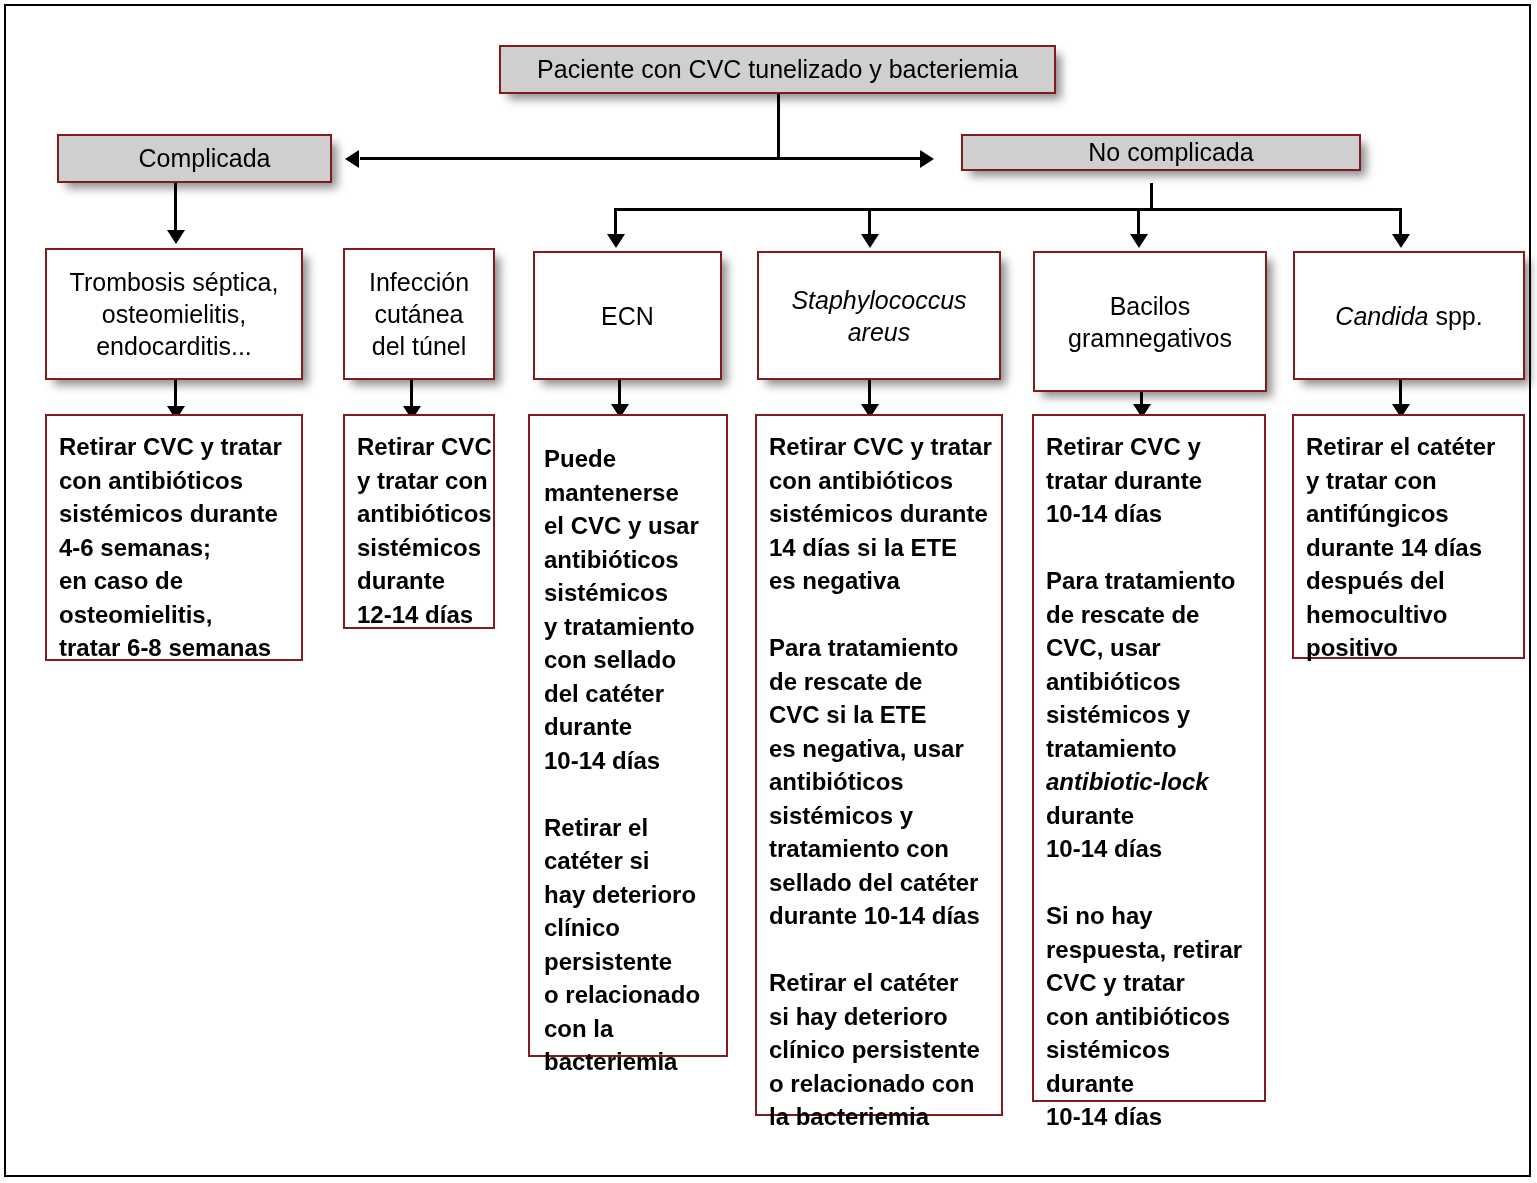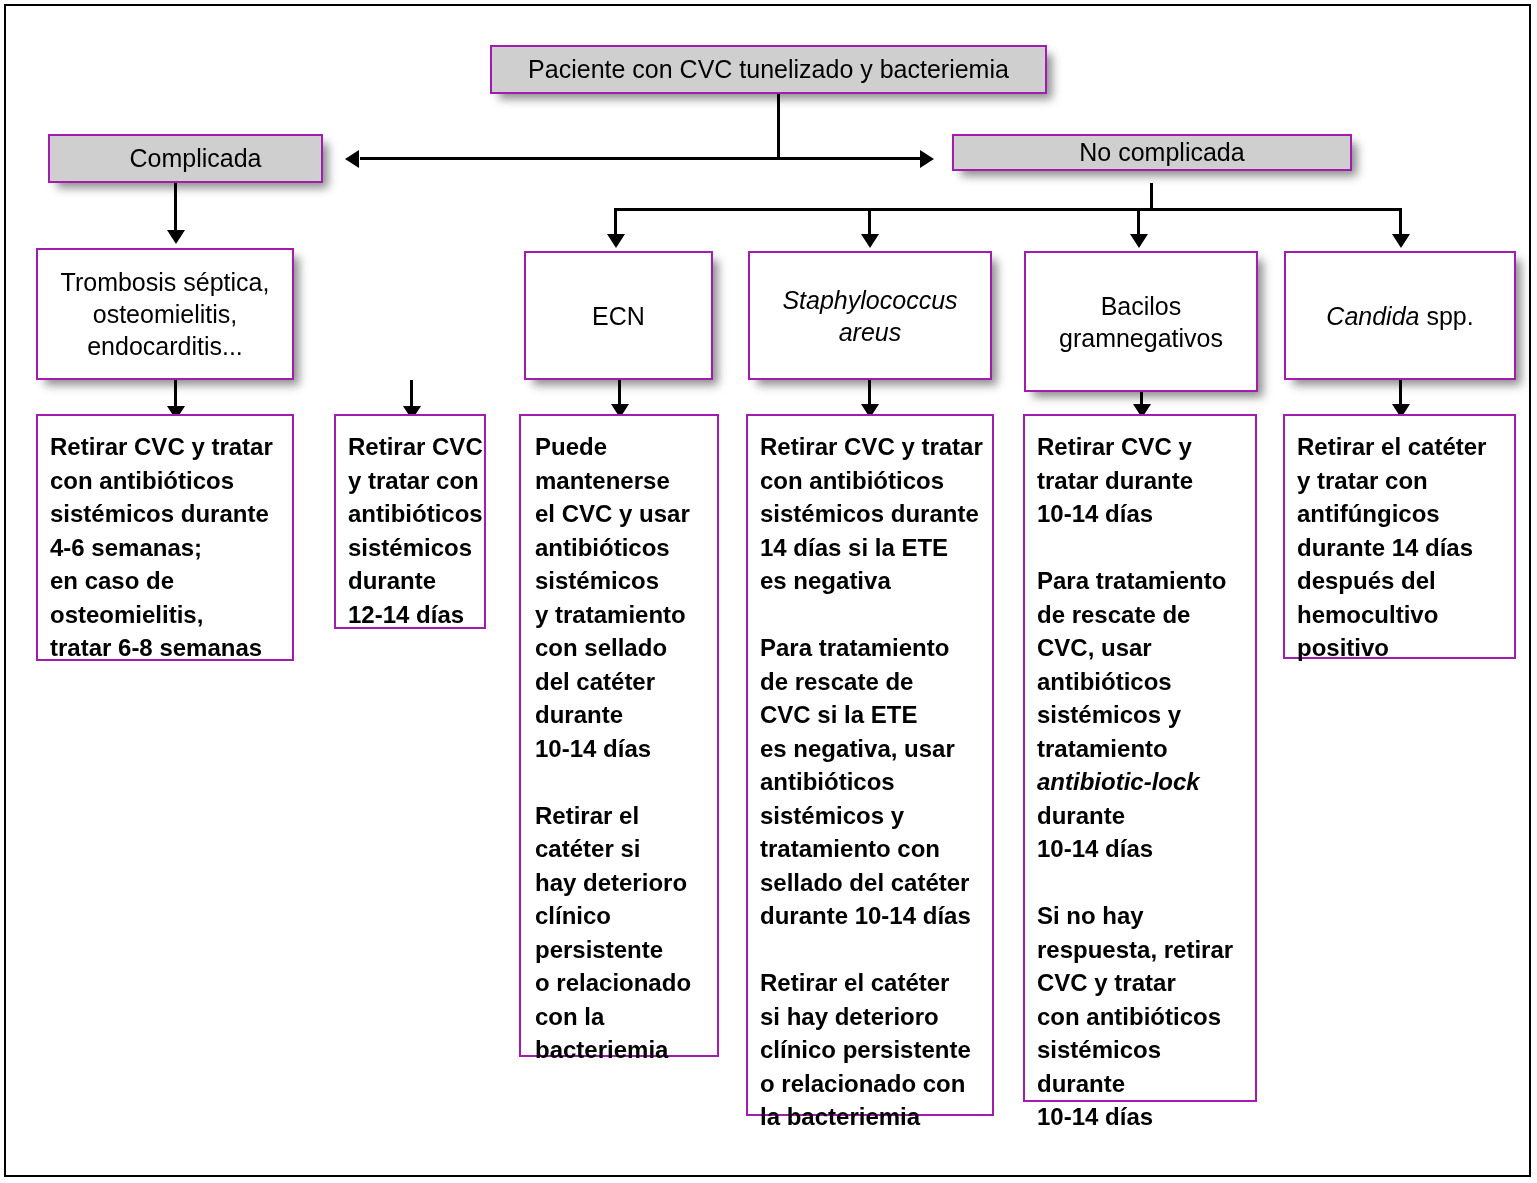--- a/index.html
+++ b/index.html
@@ -20,24 +20,25 @@
     left: 4px;
     top: 4px;
     width: 1527px;
     height: 1173px;
     border: 2px solid #000000;
     box-sizing: border-box;
   }
   .node {
     position: absolute;
     box-sizing: border-box;
-    border: 2px solid #a21caf;
+    border: 2px solid #7f1d1d;
     background: #ffffff;
     box-shadow: 7px 7px 9px -2px rgba(0,0,0,0.45);
     z-index: 3;
+    margin-left: 9px;
   }
   .node.shaded {
     background: #cfcfcf;
   }
   .node.flat {
     box-shadow: none;
   }
   .node .txt {
     display: block;
     white-space: pre-line;
@@ -141,20 +142,25 @@
 
   <div class="ln vline" style="left:1399px; top:208px; width:3px; height:30px;"></div>
   <div class="arrow-down" style="left:1392px; top:234px;"></div>
 
   <div class="node center-mid t-cat" style="left:36px; top:248px; width:258px; height:132px;">
     <span class="txt">Trombosis séptica,
 osteomielitis,
 endocarditis...</span>
   </div>
 
+  <div class="node center-mid t-cat" style="left:334px; top:248px; width:152px; height:132px;">
+    <span class="txt">Infección
+cutánea
+del túnel</span>
+  </div>
 
   <div class="node center-mid t-cat ital" style="left:748px; top:251px; width:244px; height:129px;">
     <span class="txt">Staphylococcus
 areus</span>
   </div>
 
   <div class="node center-mid t-cat" style="left:524px; top:251px; width:189px; height:129px;">
     <span class="txt">ECN</span>
   </div>
 
@@ -199,21 +205,21 @@
 
   <div class="node flat center-top t-body" style="left:334px; top:414px; width:152px; height:215px; padding:14px 0 0 12px;">
     <span class="txt">Retirar CVC
 y tratar con
 antibióticos
 sistémicos
 durante
 12-14 días</span>
   </div>
 
-  <div class="node flat center-top t-body" style="left:519px; top:414px; width:200px; height:643px; padding:14px 0 0 14px;">
+  <div class="node flat center-top t-body" style="left:519px; top:414px; width:200px; height:643px; padding:26px 0 0 14px;">
     <span class="txt">Puede
 mantenerse
 el CVC y usar
 antibióticos
 sistémicos
 y tratamiento
 con sellado
 del catéter
 durante
 10-14 días

